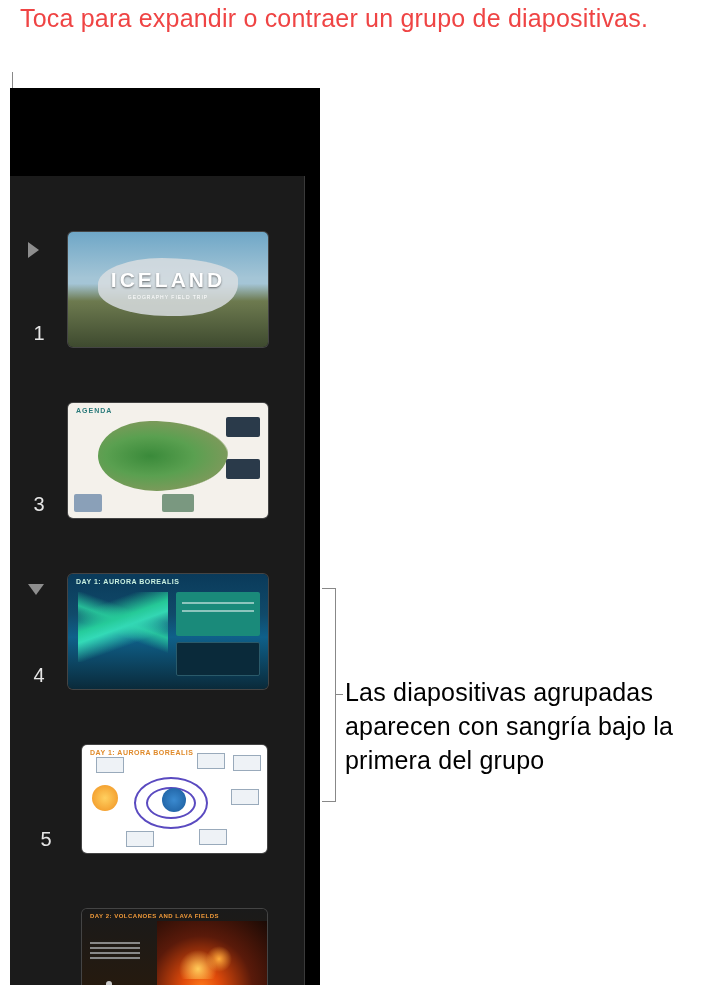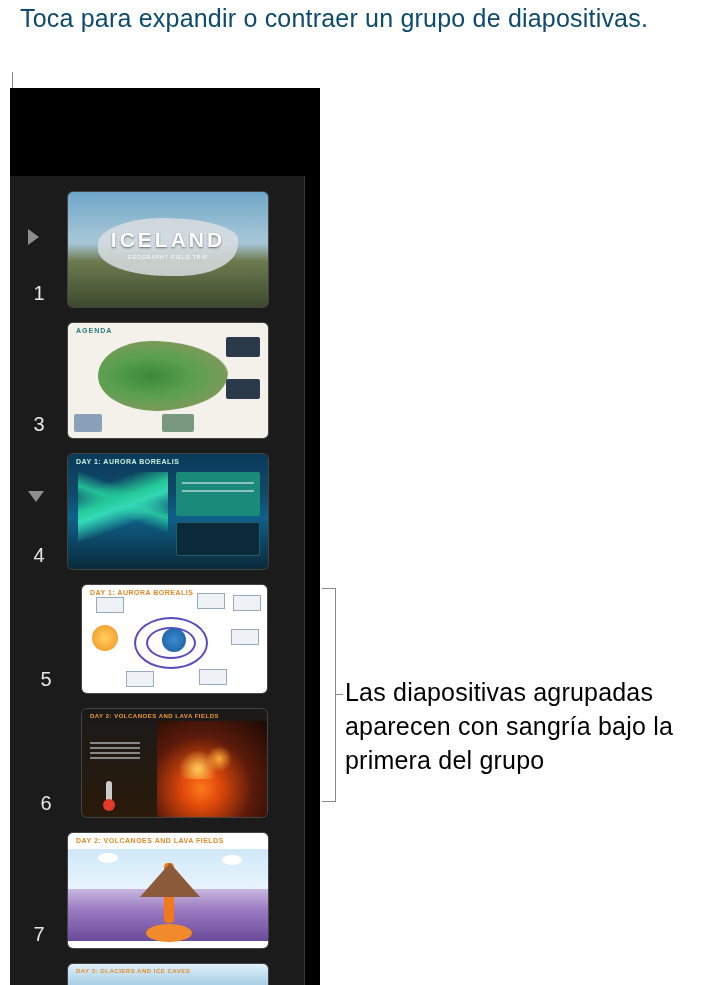--- a/index.html
+++ b/index.html
@@ -11,21 +11,21 @@
     position: relative;
     overflow: hidden;
   }
 
   .callout-top {
     position: absolute;
     top: 2px;
     left: 20px;
     font-size: 25px;
     line-height: 1.35;
-    color: #0c4a6e;
+    color: #ef4444;
     letter-spacing: 0.2px;
   }
 
   .callout-right {
     position: absolute;
     top: 676px;
     left: 345px;
     font-size: 25px;
     line-height: 1.35;
     color: #000;
@@ -181,20 +181,21 @@
   }
 
   .thumb {
     width: 200px;
     height: 115px;
     border-radius: 5px;
     background: #2a2a2a;
     overflow: hidden;
     position: relative;
     box-shadow: 0 0 0 1px #444;
+    margin-top: 40px;
   }
   .slide-row.indented .thumb { width: 185px; height: 108px; }
 
   
   .s1 {
     background: linear-gradient(to bottom, #6fa7c7 0%, #a4c5d6 40%, #a4c5d6 45%, #6d7a4f 60%, #3e4a2f 100%);
   }
   .s1 .island {
     position:absolute; left:30px; top:26px; width:140px; height:58px;
     background:#d8dde0; border-radius:50% 60% 45% 55%/50% 40% 60% 50%;

